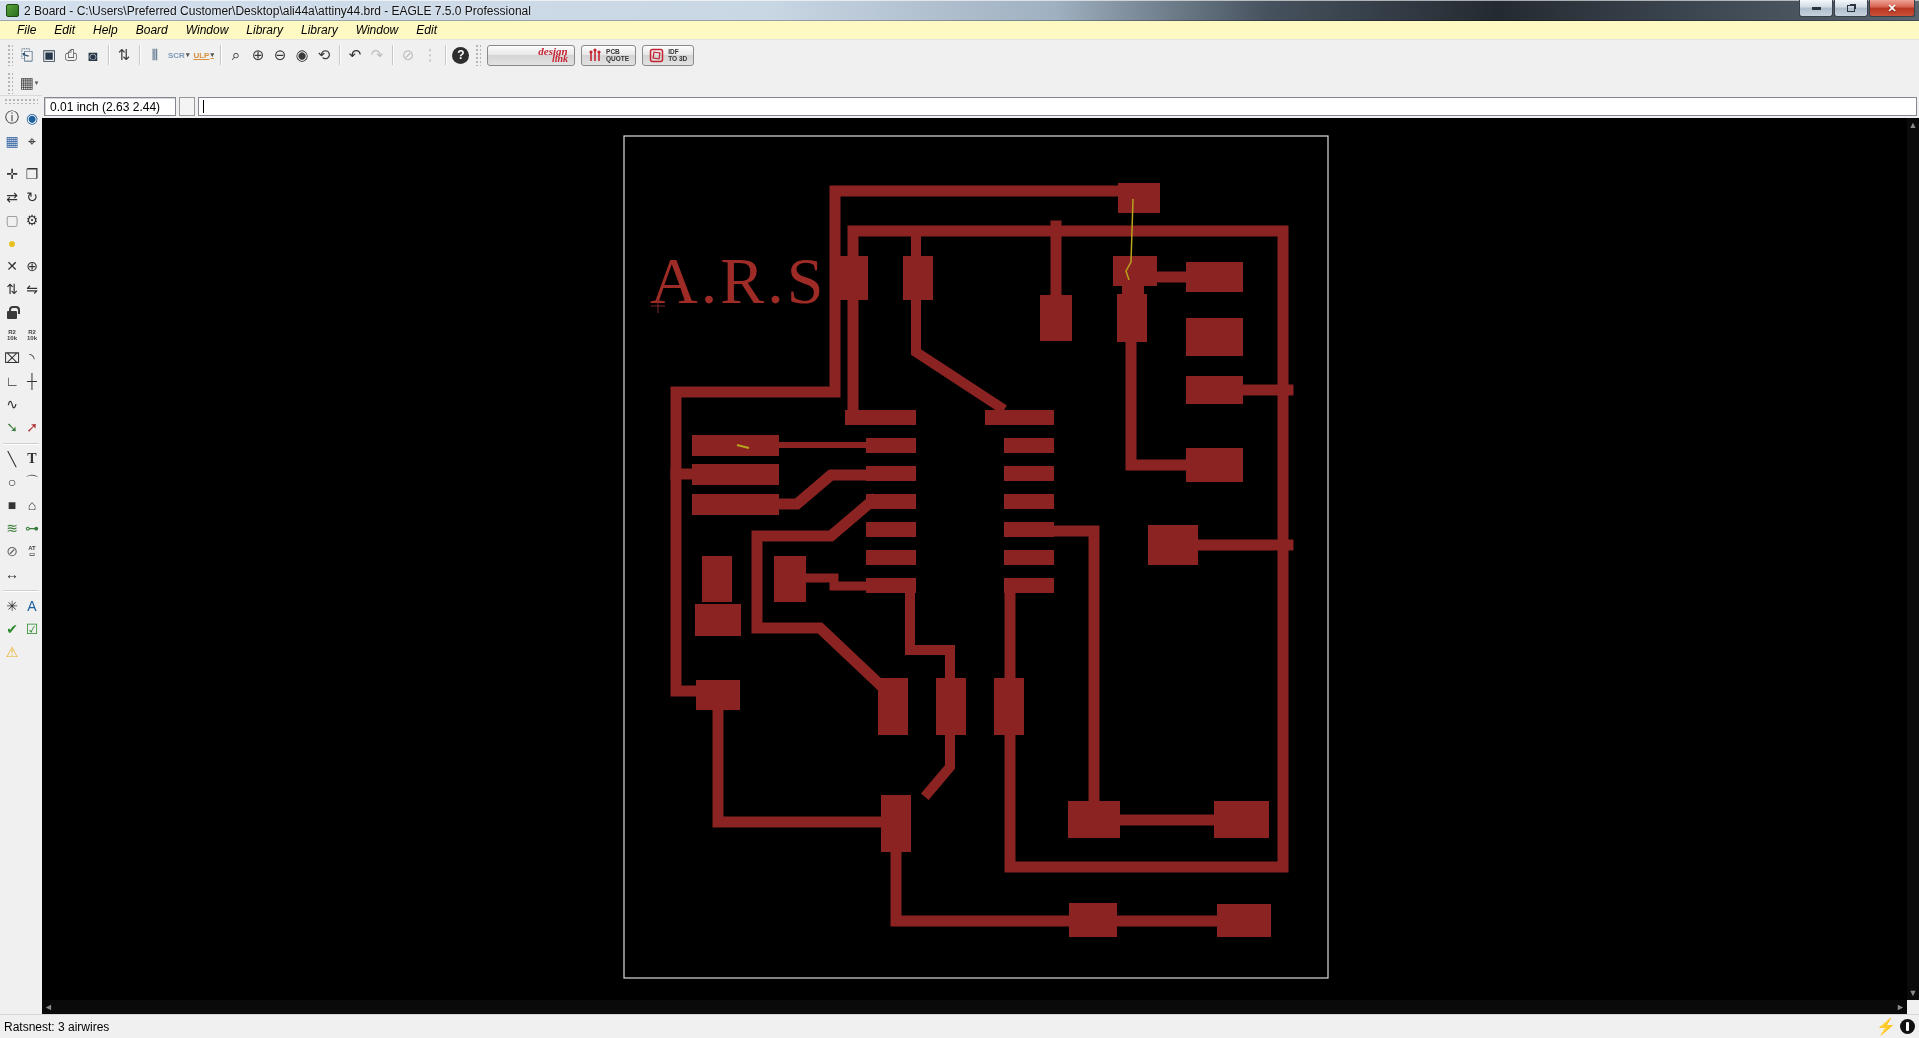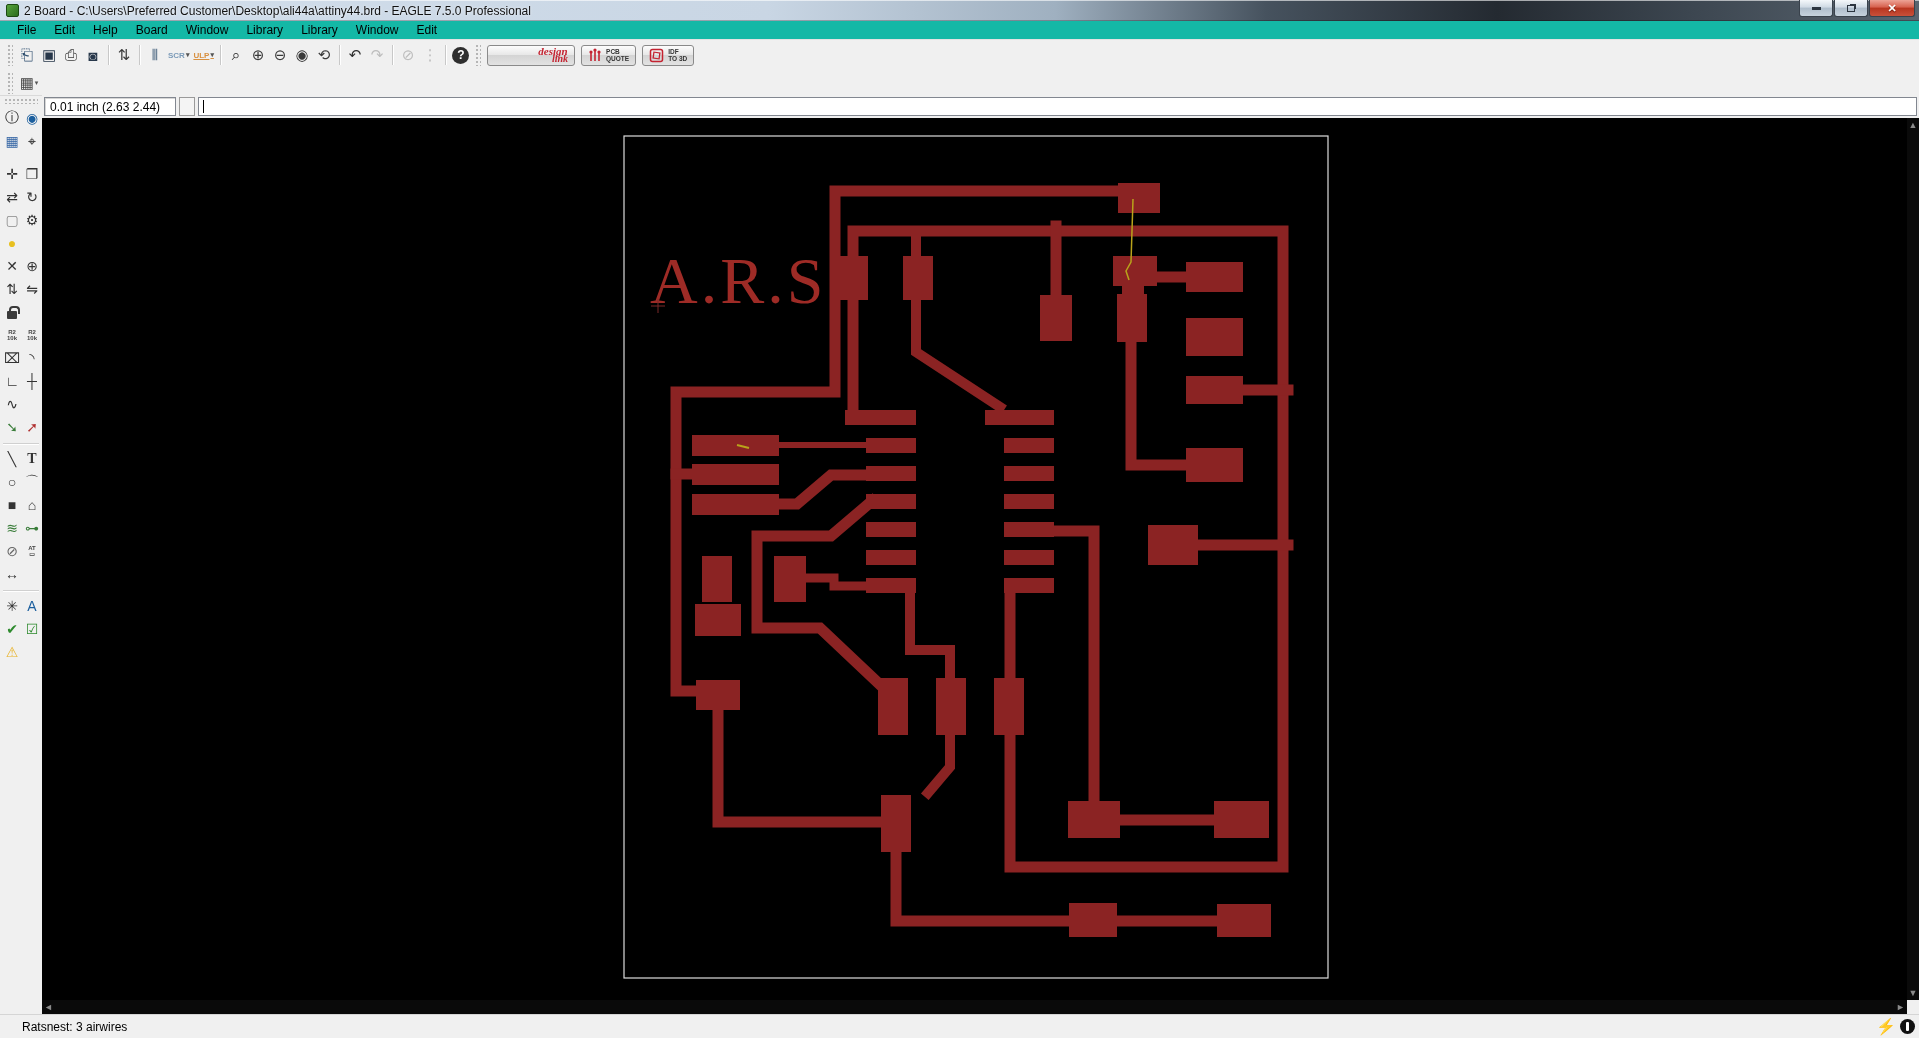--- a/index.html
+++ b/index.html
@@ -22,22 +22,22 @@
     border-radius:0 0 3px 3px; margin-left:1px; }
   .winbtn.close { width:46px;
     background:linear-gradient(#eda396,#d6604d 45%,#b8351f 50%,#c9503a); }
   .minbar { width:9px; height:3px; background:#2b3540; }
   .restsq { width:8px; height:7px; border:1px solid #2b3540; background:transparent;
     box-shadow:2px -2px 0 -1px #2b3540; }
   .closex { color:#fff; font-size:11px; font-weight:bold; text-shadow:0 1px 1px #6b1808; }
 
   
   #menubar { position:absolute; left:0; top:21px; width:1919px; height:19px;
-    background:#14b8a6; display:flex; align-items:center; padding-left:8px;
-    border-bottom:1px solid #e3e3e3; }
+    background:#fef9c3; display:flex; align-items:center; padding-left:8px;
+    border-bottom:1px solid #e3e3e3;font-style:italic; }
   .menu-item { font-size:12px; color:#000; padding:2px 9px; cursor:default; }
 
   
   #toolbar1 { position:absolute; left:0; top:40px; width:1919px; height:30px;
     background:#f0f0f0; display:flex; align-items:center; padding-left:4px; }
   #toolbar2 { position:absolute; left:0; top:70px; width:1919px; height:25px;
     background:#f0f0f0; display:flex; align-items:center; padding-left:4px; }
   .tb-handle { width:6px; height:22px; margin:0 3px;
     background-image:radial-gradient(circle at 2px 2px,#b5b5b5 1px,transparent 1.2px);
     background-size:4px 4px; }
@@ -101,21 +101,21 @@
   #vscroll { position:absolute; right:0; top:118px; width:12px; height:882px;
     background:#0a0a0a; display:flex; flex-direction:column; justify-content:space-between;
     align-items:center; }
   #hscroll { position:absolute; left:42px; top:1000px; width:1865px; height:14px;
     background:#0a0a0a; display:flex; justify-content:space-between; align-items:center; }
   .scroll-arrow { color:#8a8a8a; font-size:9px; padding:2px; }
 
   
   #statusbar { position:absolute; left:0; top:1014px; width:1919px; height:24px;
     background:#f0f0f0; border-top:1px solid #d5d5d5; display:flex; align-items:center; }
-  #status-text { font-size:12px; color:#000; margin-left:22px; flex:1; }
+  #status-text { font-size:12px; color:#000; margin-left:4px; flex:1; }
   #status-icons { display:flex; align-items:center; gap:4px; margin-right:4px; }
   #bolt { color:#58a832; font-size:16px; }
   #conn { width:15px; height:15px; border-radius:50%; background:#111;
     display:flex; align-items:center; justify-content:center; }
   #conn .slit { width:3px; height:9px; background:#fff; border-radius:1px; }
 </style>
 </head>
 <body>
 
 <div id="titlebar">

